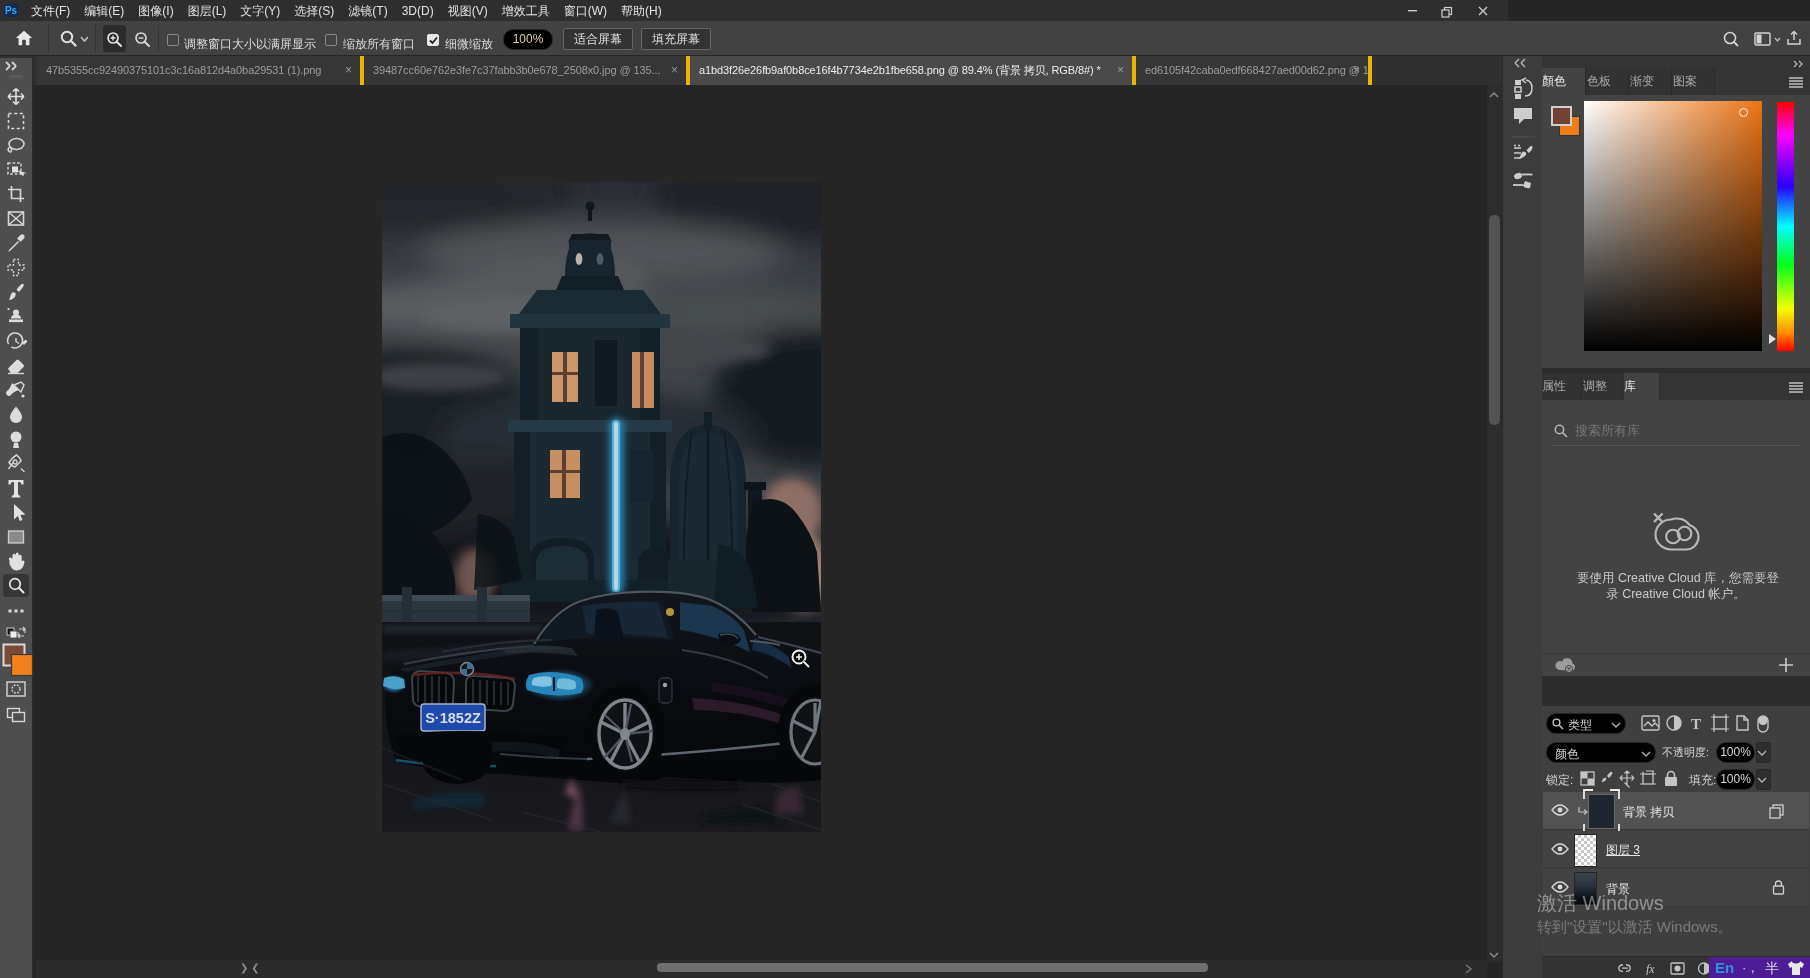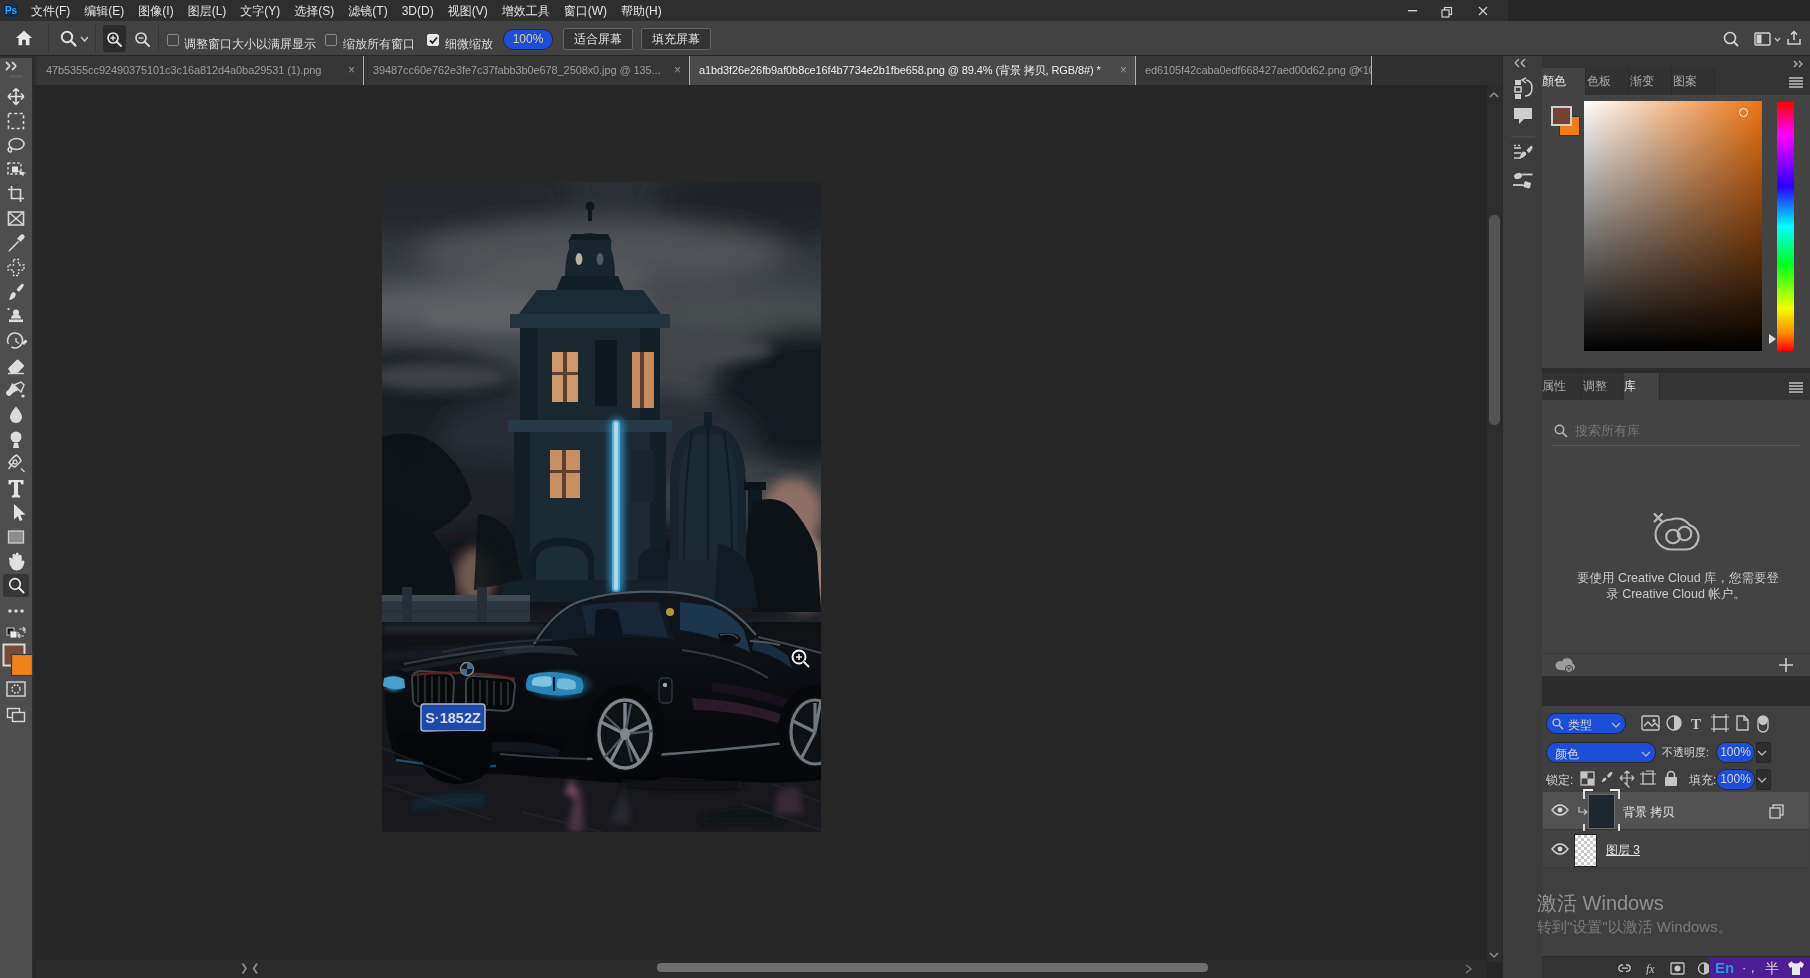--- a/index.html
+++ b/index.html
@@ -8,37 +8,37 @@
 #titlebar .menu{position:absolute;top:3px;left:31px;white-space:nowrap;letter-spacing:0}
 #titlebar .menu span{margin-right:14px}
 #pslogo{position:absolute;left:4px;top:4px;width:14px;height:13px;background:#0e2c4e;border-radius:2px;color:#34a4f5;font-size:10px;font-weight:bold;text-align:center;line-height:13px}
 #winbtns{position:absolute;right:0;top:0;height:21px;color:#cfcfcf}
 #optionsbar{position:absolute;left:0;top:21px;width:1810px;height:35px;background:#424242;border-bottom:1px solid #262626;color:#dadada;font-size:12px}
 .vsep{position:absolute;top:4px;width:1px;height:27px;background:#4e4e4e;border-right:1px solid #353535}
 .obtn{position:absolute;top:7px;height:22px;background:#333333;border:1px solid #666;border-radius:2px;color:#e0e0e0;font-size:12px;text-align:center;line-height:20px}
 .cb{position:absolute;top:13px;width:12px;height:12px;border:1px solid #8a8a8a;border-radius:2px;background:transparent}
 .cbl{position:absolute;top:15px;font-size:12px;color:#dcdcdc}
 #tabbar{position:absolute;left:0;top:56px;width:1810px;height:29px;background:#303030}
-.tab{position:absolute;top:0;height:29px;background:#363636;color:#9d9d9d;font-size:11px;letter-spacing:-0.1px;line-height:29px;white-space:nowrap;overflow:hidden;border-right:1px solid #eab308;padding-right:20px}
+.tab{position:absolute;top:0;height:29px;background:#363636;color:#9d9d9d;font-size:11px;letter-spacing:-0.1px;line-height:29px;white-space:nowrap;overflow:hidden;border-right:4px solid #eab308;padding-right:20px}
 .tab .x{position:absolute;right:8px;top:0;color:#9a9a9a;font-size:12px}
 .tab.active{background:#4a4a4a;color:#ededed}
 #toolbar{position:absolute;left:0;top:58px;width:34px;height:920px;background:#4e4e4e;border-right:2px solid #2b2b2b}
 #canvas{position:absolute;left:36px;top:85px;width:1451px;height:877px;background:#262626}
 #vscroll{position:absolute;left:1487px;top:85px;width:15px;height:877px;background:#2d2d2d}
 #vthumb{position:absolute;left:1489px;top:215px;width:11px;height:210px;background:#535353;border-radius:5px}
 #hscroll{position:absolute;left:36px;top:960px;width:1451px;height:18px;background:#2b2b2b}
 #hthumb{position:absolute;left:657px;top:963px;width:551px;height:9px;background:#6e6e6e;border-radius:4px}
 #dock{position:absolute;left:1502px;top:56px;width:40px;height:922px;background:#3c3c3c;border-left:1px solid #2a2a2a}
 #panels{position:absolute;left:1542px;top:56px;width:268px;height:922px;background:#2c2c2c}
 .ptabstrip{position:absolute;left:0;width:268px;background:#343434;color:#a8a8a8;font-size:12px}
 .ptab{position:absolute;top:0;height:100%;text-align:left;line-height:27px;background:#323232;border-right:1px solid #2b2b2b}
 .ptab.on{background:#434343;color:#e9e9e9}
 .burger{position:absolute;right:6px;color:#c0c0c0}
 .pcontent{position:absolute;left:0;width:268px;background:#434343}
-.ibox{position:absolute;background:#1d4ed8;border:1px solid #272727;border-radius:10px;color:#d6d6d6;font-size:12px}
+.ibox{position:absolute;background:#000000;border:1px solid #272727;border-radius:10px;color:#d6d6d6;font-size:12px}
 .chevbox{position:absolute;background:#2e2e2e;border:1px solid #272727;border-radius:2px;color:#bbb;text-align:center}
 .lrow{position:absolute;left:1px;width:266px;height:38px;background:#434343;border-bottom:1px solid #393939;color:#dedede;font-size:12px}
 .eye{position:absolute;left:8px;top:12px;width:18px;height:12px}
 svg{display:block}
 .wm1{position:absolute;left:1537px;top:890px;font-size:20px;color:rgba(255,255,255,0.42);white-space:nowrap}
 .wm2{position:absolute;left:1537px;top:918px;font-size:15px;color:rgba(255,255,255,0.30);white-space:nowrap}
 </style></head>
 <body>
 
 <div id="titlebar">
@@ -660,20 +660,32 @@
     </div>
     <div class="lrow" style="top:125px;height:37px">
       <svg class="eye" viewBox="0 0 18 12">
           <path d="M1 6 q8 -10 16 0 q-8 10 -16 0 Z" fill="none" stroke="#d8d8d8" stroke-width="1.3"></path>
           <circle cx="9" cy="6" r="2.4" fill="#d8d8d8"></circle>
         </svg>
       <div class="abs" style="left:32px;top:4px;width:21px;height:31px;outline:1px solid #242424;background:
         conic-gradient(#c9c9c9 0 25%, #fff 0 50%, #c9c9c9 0 75%, #fff 0) 0 0/6px 6px"></div>
       <div class="abs" style="left:63px;top:11px;color:#e4e4e4;text-decoration:underline">图层 3</div>
     </div>
+    <div class="lrow" style="top:163px;height:38px">
+      <svg class="eye" viewBox="0 0 18 12">
+          <path d="M1 6 q8 -10 16 0 q-8 10 -16 0 Z" fill="none" stroke="#d8d8d8" stroke-width="1.3"></path>
+          <circle cx="9" cy="6" r="2.4" fill="#d8d8d8"></circle>
+        </svg>
+      <div class="abs" style="left:32px;top:4px;width:21px;height:31px;outline:1px solid #242424;background:linear-gradient(to bottom,#3a4550 0%,#2a323c 40%,#10151c 75%,#06080c 100%)"></div>
+      <div class="abs" style="left:63px;top:12px;color:#e4e4e4">背景</div>
+      <svg class="abs" style="left:229px;top:11px" width="13" height="15" viewBox="0 0 13 15" fill="none" stroke="#d0d0d0" stroke-width="1.3">
+          <rect x="1.5" y="6" width="10" height="8" rx="1"></rect>
+          <path d="M3.5 6 V4 a3 3 0 0 1 6 0 v2"></path>
+        </svg>
+    </div>
 
     <div class="abs" style="left:0;top:250px;width:268px;height:22px;background:#333333;border-top:1px solid #2a2a2a">
       <svg class="abs" style="left:76px;top:5px" width="95" height="13" viewBox="0 0 95 13" fill="none" stroke="#c3c3c3" stroke-width="1.3">
         <path d="M5 3 h-1 a3.2 3.2 0 0 0 0 6.4 h1 M8 3 h1 a3.2 3.2 0 0 1 0 6.4 h-1 M4 6.2 h6"></path>
         <text x="28" y="11" font-size="12" font-style="italic" fill="#c3c3c3" stroke="none" font-family="Liberation Serif">fx</text>
         <rect x="53" y="1" width="13" height="11" rx="1"></rect>
           <circle cx="59.5" cy="6.5" r="3" fill="#c3c3c3" stroke="none"></circle>
         <circle cx="86" cy="6.5" r="5.5"></circle>
           <path d="M86 1 a5.5 5.5 0 0 1 0 11 Z" fill="#c3c3c3" stroke="none"></path>
       </svg>

